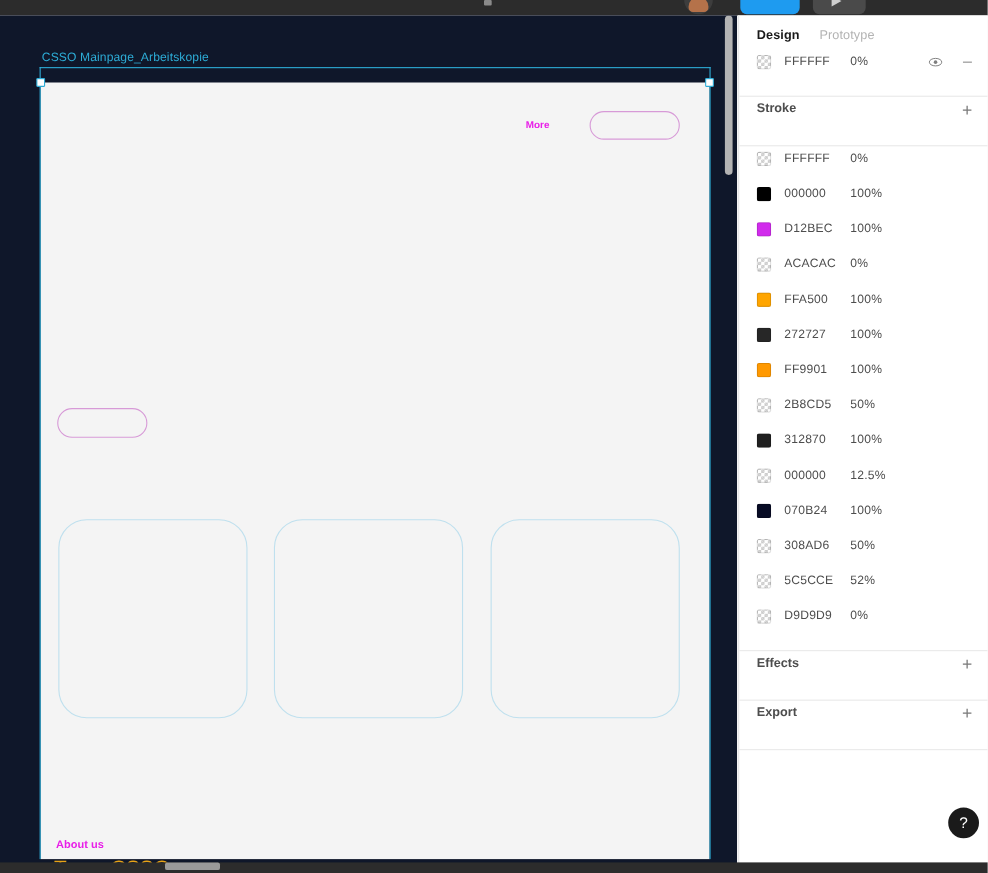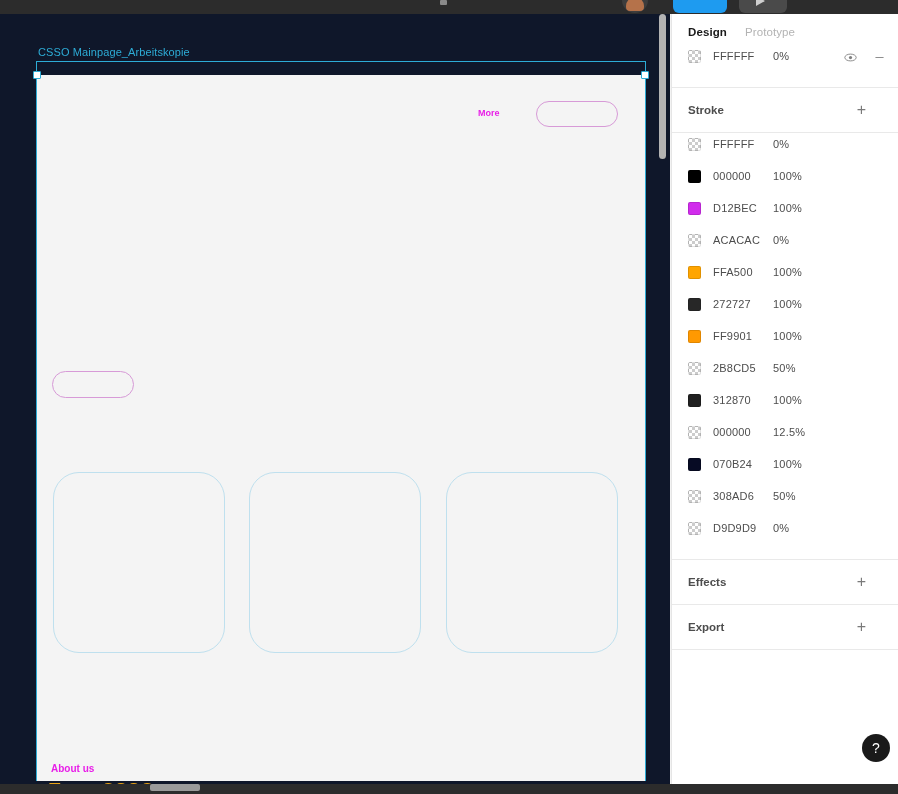--- a/index.html
+++ b/index.html
@@ -180,22 +180,22 @@
     font-size: 11px; color: #4d4d4d; letter-spacing: .2px;
   }
   .row .icons {
     margin-left: auto; display: flex; align-items: center; gap: 16px;
   }
   .eye-icon, .minus-icon { cursor: pointer; opacity: .75; }
 
   .divider { height: 1px; background: #e9e9e9; margin: 5px 0; }
 
   .section-head {
-    display: flex; align-items: center;
-    height: 34px; padding: 0 32px 0 16px;
+    display: flex; 
+    height: 34px; padding: 0 14px 0 16px;
   }
   .section-head .title {
     font-size: 11.5px; color: #4d4d4d; font-weight: bold;
   }
   .section-head .plus {
     margin-left: auto; font-size: 16px; color: #7a7a7a;
     line-height: 1; cursor: pointer; font-weight: 300;
   }
   .sel-title {
     font-size: 11.5px; color: #1a1a1a; font-weight: bold;
@@ -351,20 +351,25 @@
           <div class="hex">070B24</div>
           <div class="opacity">100%</div>
         </div>
         <div class="row">
           <div class="swatch checker"></div>
           <div class="hex">308AD6</div>
           <div class="opacity">50%</div>
         </div>
         <div class="row">
           <div class="swatch checker"></div>
+          <div class="hex">5C5CCE</div>
+          <div class="opacity">52%</div>
+        </div>
+        <div class="row">
+          <div class="swatch checker"></div>
           <div class="hex">D9D9D9</div>
           <div class="opacity">0%</div>
         </div>
       </div>
 
     <div class="divider"></div>
 
     <div class="section-head">
       <span class="title">Effects</span>
       <span class="plus">+</span>

